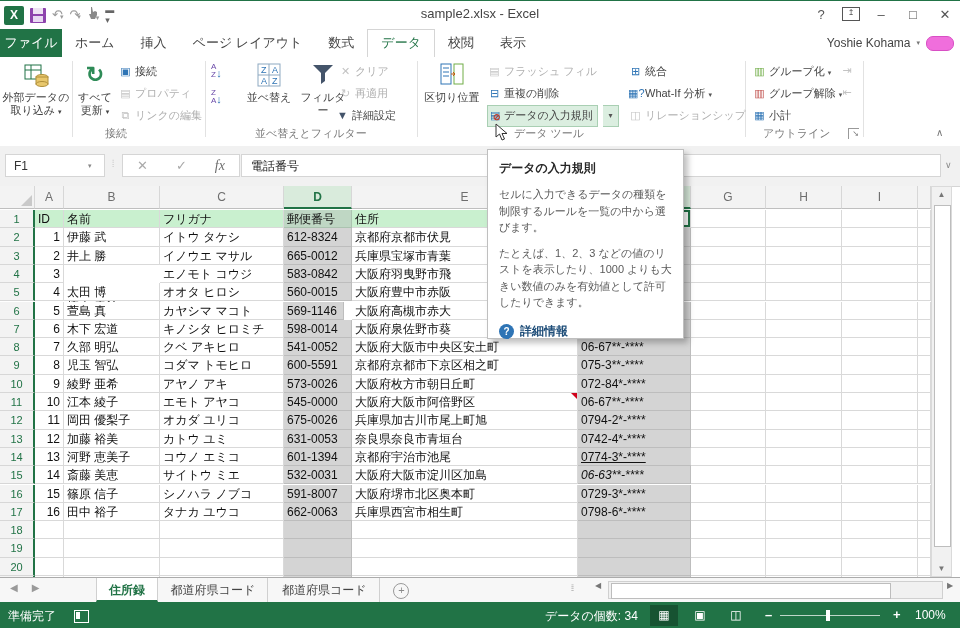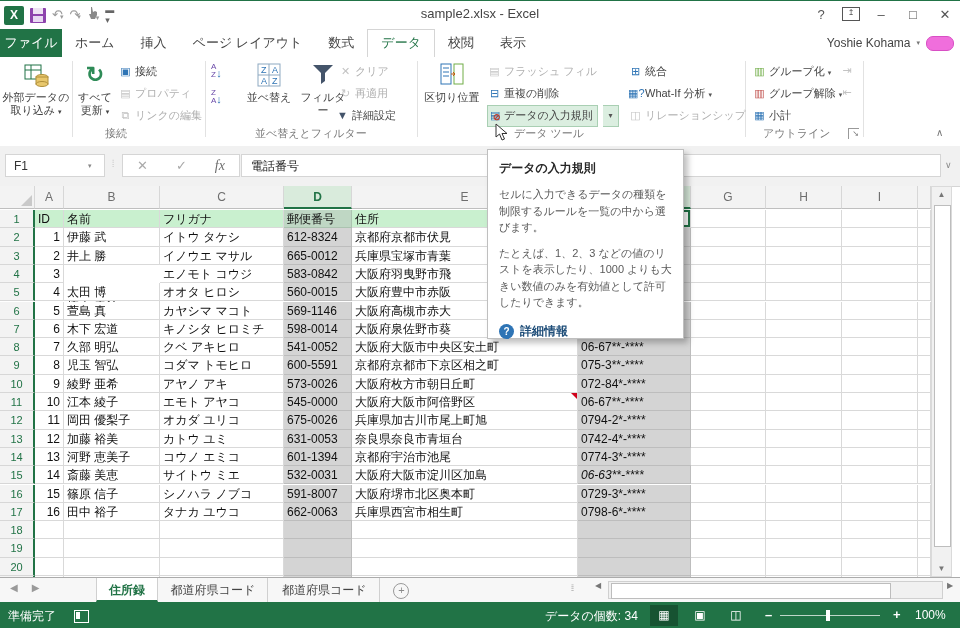--- a/index.html
+++ b/index.html
@@ -351,21 +351,21 @@
         <div class="cell" style="left: 691px; width: 75px;"></div>
         <div class="cell" style="left: 766px; width: 76px;"></div>
         <div class="cell" style="left: 842px; width: 76px;"></div>
         <div class="cell" style="left: 918px; width: 13px;"></div>
       </div>
       <div class="grow" style="top: 115.5px; height: 18.3px;">
         <div class="rowhdr">6</div>
         <div class="cell num" style="left: 35px; width: 29px;">5</div>
         <div class="cell" style="left: 64px; width: 96px;">萱島 真</div>
         <div class="cell" style="left: 160px; width: 124px;">カヤシマ マコト</div>
-        <div class="cell gsel" style="left: 284px; width: 68px;">569-1146</div>
+        <div class="cell gsel" style="left: 284px; width: 60px;">569-1146</div>
         <div class="cell" style="left: 352px; width: 226px;">大阪府高槻市赤大</div>
         <div class="cell gsel" style="left: 578px; width: 113px;"></div>
         <div class="cell" style="left: 691px; width: 75px;"></div>
         <div class="cell" style="left: 766px; width: 76px;"></div>
         <div class="cell" style="left: 842px; width: 76px;"></div>
         <div class="cell" style="left: 918px; width: 13px;"></div>
       </div>
       <div class="grow" style="top: 133.8px; height: 18.3px;">
         <div class="rowhdr">7</div>
         <div class="cell num" style="left: 35px; width: 29px;">6</div>
@@ -457,21 +457,21 @@
         <div class="cell" style="left: 842px; width: 76px;"></div>
         <div class="cell" style="left: 918px; width: 13px;"></div>
       </div>
       <div class="grow" style="top: 261.9px; height: 18.3px;">
         <div class="rowhdr">14</div>
         <div class="cell num" style="left: 35px; width: 29px;">13</div>
         <div class="cell" style="left: 64px; width: 96px;">河野 恵美子</div>
         <div class="cell" style="left: 160px; width: 124px;">コウノ エミコ</div>
         <div class="cell gsel" style="left: 284px; width: 68px;">601-1394</div>
         <div class="cell" style="left: 352px; width: 226px;">京都府宇治市池尾</div>
-        <div class="cell gsel" style="left: 578px; width: 117px;">0774-3*-****</div>
+        <div class="cell gsel" style="left: 578px; width: 117px; text-decoration: underline;">0774-3*-****</div>
         <div class="cell" style="left: 691px; width: 75px;"></div>
         <div class="cell" style="left: 766px; width: 76px;"></div>
         <div class="cell" style="left: 842px; width: 76px;"></div>
         <div class="cell" style="left: 918px; width: 13px;"></div>
       </div>
       <div class="grow" style="top: 280.2px; height: 18.3px;">
         <div class="rowhdr">15</div>
         <div class="cell num" style="left: 35px; width: 29px;">14</div>
         <div class="cell" style="left: 64px; width: 96px;">斎藤 美恵</div>
         <div class="cell" style="left: 160px; width: 124px;">サイトウ ミエ</div>

